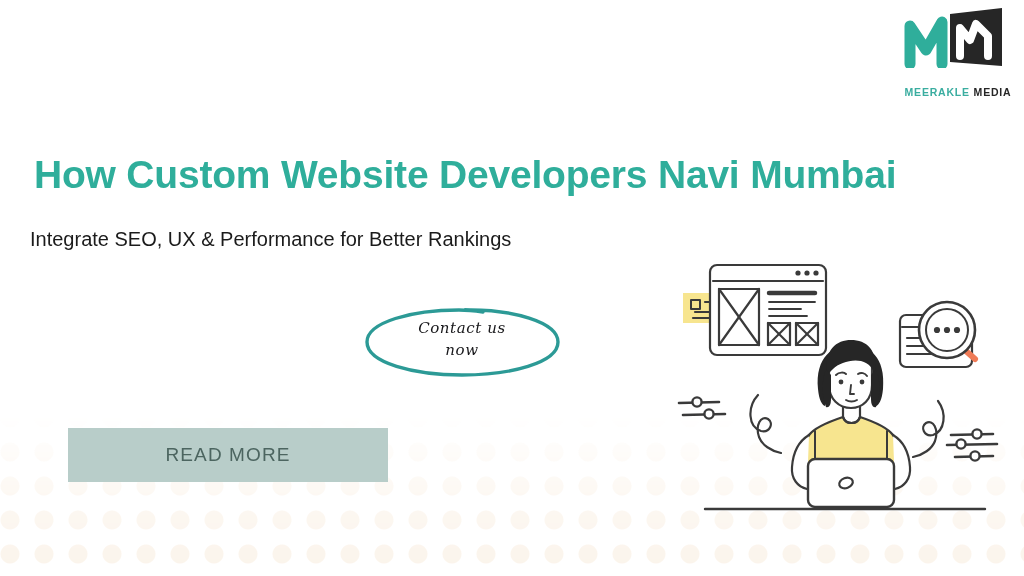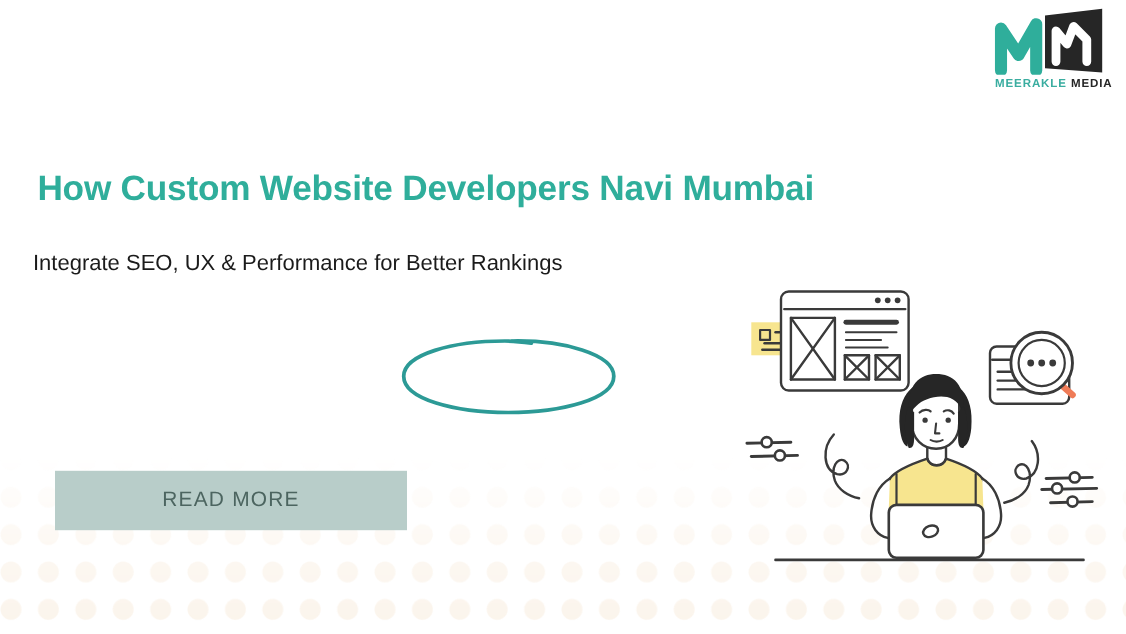--- a/index.html
+++ b/index.html
@@ -33,36 +33,36 @@
 
   
   #logo {
     left: 898px;
     top: 6px;
     width: 120px;
     text-align: center;
   }
   #logo-mark { display: block; }
   #logo-wordmark {
-    margin-top: 2px;
+    margin-top: 18px;
     font-size: 10.5px;
     font-weight: bold;
     letter-spacing: 0.8px;
     white-space: nowrap;
   }
   #logo-word-primary { color: #3aada0; }
   #logo-word-secondary { color: #262626; }
 
   
   #headline {
     left: 34px;
     top: 152px;
     width: 850px;
     color: #2FAE9B;
-    font-size: 32px;
+    font-size: 39px;
     font-weight: bold;
     letter-spacing: -0.2px;
     line-height: 1.2;
     white-space: nowrap;
   }
   #subheadline {
     left: 30px;
     top: 224px;
     width: 590px;
     color: #1b1b1b;
@@ -91,21 +91,21 @@
     font-family: "DejaVu Serif", serif;
     font-style: italic;
     font-size: 15px;
     line-height: 1.45;
     color: #17171a;
     letter-spacing: 0.6px;
   }
 
   
   #read-more-button {
-    left: 50px;
+    left: 68px;
     top: 428px;
     width: 320px;
     height: 54px;
     background: #b8cdc9;
     border: none;
     color: #4c6560;
     font-size: 19px;
     letter-spacing: 1.1px;
     font-family: "Liberation Sans", sans-serif;
     cursor: pointer;
@@ -140,20 +140,24 @@
 </div>
 
 <h1 id="headline" class="layer" style="margin:0;">How Custom Website Developers Navi Mumbai</h1>
 
 <p id="subheadline" class="layer" style="margin:0;"> Integrate SEO, UX &amp; Performance for Better Rankings</p>
 
 <div id="contact-badge" class="layer">
   <svg id="contact-ellipse" viewBox="0 0 200 72">
     <path d="M103 4 C150 3 196 16 196 36 C196 57 148 69 100 69 C52 69 5 57 5 36 C5 16 50 4 97 4 C106 4 114 5 121 6" fill="none" stroke="#2C9A96" stroke-width="3.4" stroke-linecap="round"></path>
   </svg>
+  <div id="contact-text">
+    <span>Contact us</span><br>
+    <span>now</span>
+  </div>
 </div>
 
 <button id="read-more-button" class="layer">READ MORE</button>
 
 <svg id="illustration" class="layer" viewBox="0 0 370 290">
   <g fill="none" stroke="#3a3a3a" stroke-width="2.2" stroke-linecap="round" stroke-linejoin="round">
 
     <g stroke="none">
       <rect x="28" y="48" width="60" height="30" fill="#f7e58f"></rect>
     </g>

